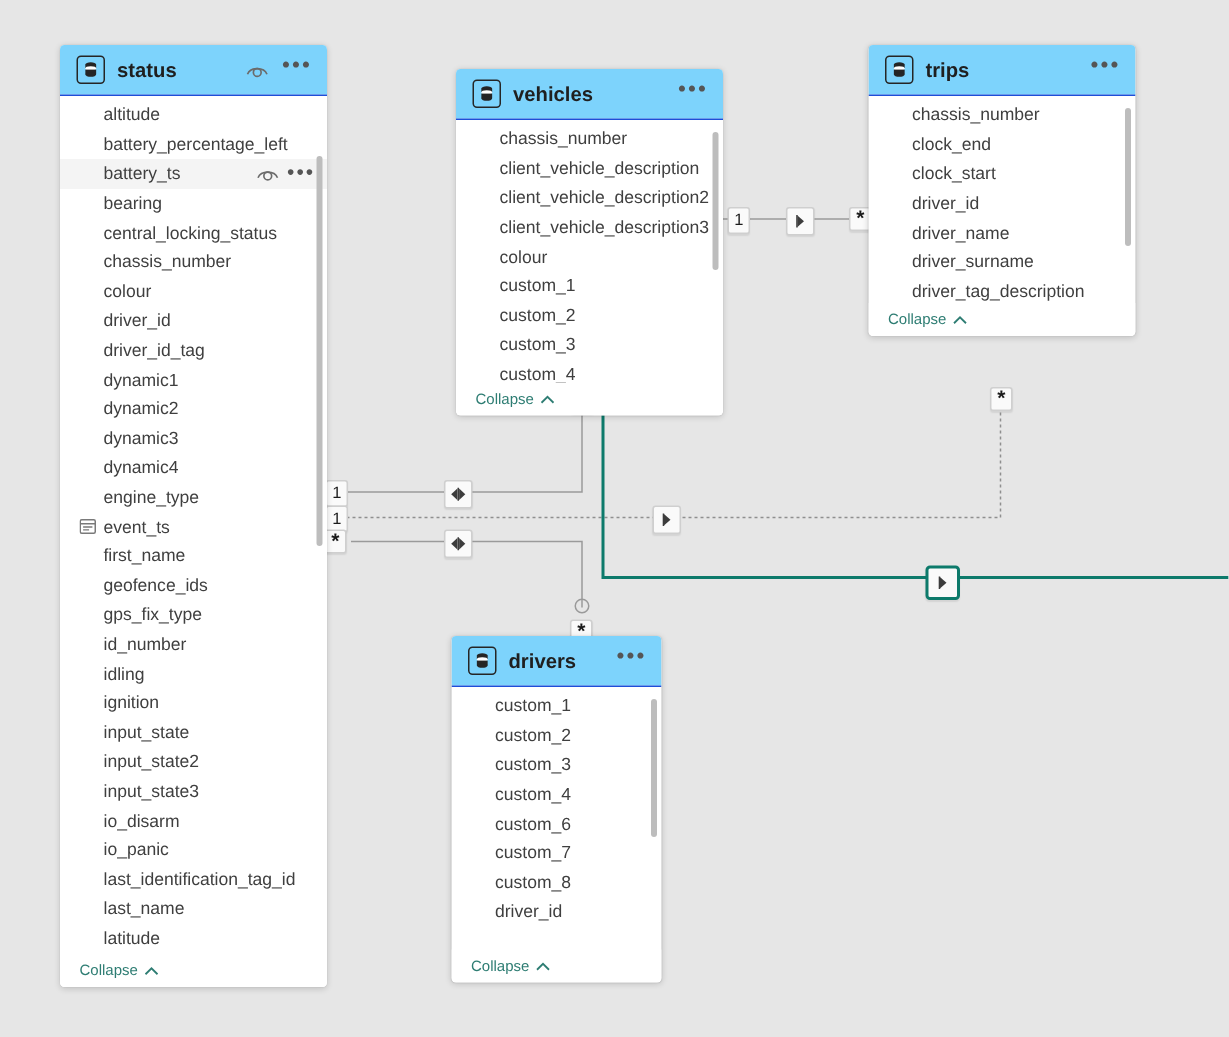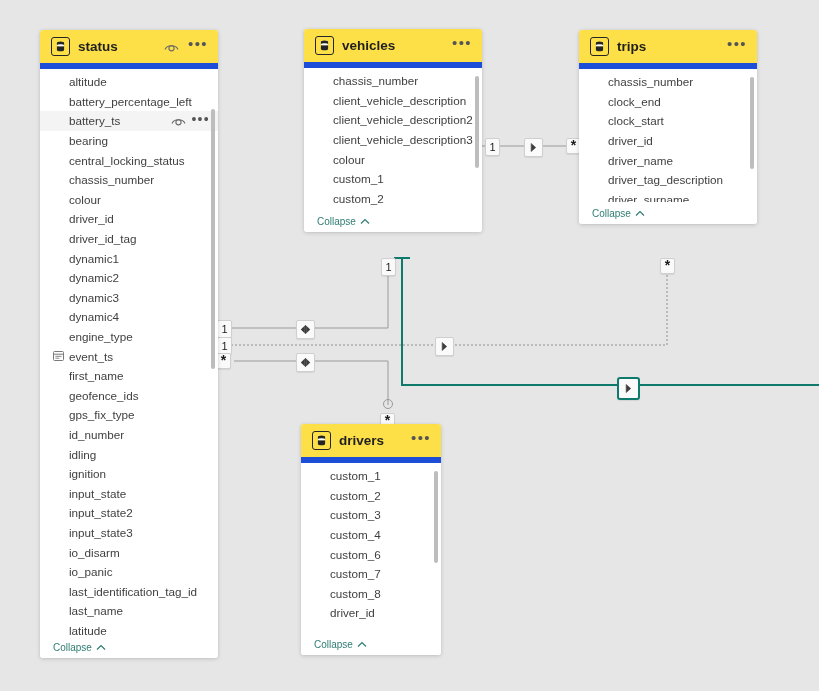--- a/index.html
+++ b/index.html
@@ -41,42 +41,42 @@
     box-shadow:0 1px 4px rgba(0,0,0,.16),0 0 1px rgba(0,0,0,.12);
     display:flex;flex-direction:column;
     overflow:hidden;
   }
   .card-head{
     height:33px;
     display:flex;align-items:center;
     padding:0 10px 0 11px;
     gap:8px;
     flex:0 0 auto;
-    background:#fde047;
+    background:#7dd3fc;
   }
   .tbl-ico{
     width:17px;height:17px;flex:0 0 auto;
     border:1.6px solid #252525;border-radius:3px;
     display:flex;align-items:center;justify-content:center;
   }
   .tbl-ico svg{display:block;}
   .card-title{
     font-size:13.5px;font-weight:700;color:#1f1f1f;
     flex:1 1 auto;white-space:nowrap;overflow:hidden;
   }
   .head-ico{width:18px;height:18px;flex:0 0 auto;display:flex;align-items:center;justify-content:center;color:#6b6b6b;}
   .head-ico svg{display:block;}
   .dots{
     flex:0 0 auto;color:#555;font-size:15px;letter-spacing:1.4px;
     line-height:8px;padding-bottom:5px;user-select:none;
   }
 
   .card-body{
     flex:1 1 auto;position:relative;overflow:hidden;
-    border-top:6px solid #1d4ed8;
+    border-top:1px solid #1d4ed8;
   }
   .rows{position:absolute;inset:0;padding-top:3px;}
   .row{
     height:19.6px;
     display:flex;align-items:center;
     padding:0 8px 0 13px;
     font-size:11.7px;color:#3f3f3f;
     white-space:nowrap;
     position:relative;
   }
@@ -307,21 +307,21 @@
         </div>
         <div class="card-foot">
           <span>Collapse</span>
           <span class="chev">
             <svg width="10" height="7" viewBox="0 0 10 7">
               <path d="M1 5.5 L5 1.5 L9 5.5" fill="none" stroke="#2e7d73" stroke-width="1.2"></path>
             </svg>
           </span>
         </div>
       </div>
-      <div class="card" style="left: 304px; top: 29px; width: 178px; height: 203px;">
+      <div class="card" style="left: 304px; top: 46px; width: 178px; height: 231px;">
         <div class="card-head">
           <span class="tbl-ico">
             <svg width="11" height="11" viewBox="0 0 11 11">
               <ellipse cx="5.5" cy="2" rx="3.6" ry="1.5" fill="#252525"></ellipse>
               <rect x="1.9" y="2" width="7.2" height="2.4" fill="#252525"></rect>
               <ellipse cx="5.5" cy="4.6" rx="3.6" ry="1.4" fill="#fff"></ellipse>
               <rect x="1.9" y="5.4" width="7.2" height="3.2" fill="#252525"></rect>
               <ellipse cx="5.5" cy="8.7" rx="3.6" ry="1.5" fill="#252525"></ellipse>
             </svg>
           </span>
@@ -394,24 +394,24 @@
             <div class="row">
               <span class="rname">clock_start</span>
             </div>
             <div class="row">
               <span class="rname">driver_id</span>
             </div>
             <div class="row">
               <span class="rname">driver_name</span>
             </div>
             <div class="row">
+              <span class="rname">driver_surname</span>
+            </div>
+            <div class="row">
               <span class="rname">driver_tag_description</span>
-            </div>
-            <div class="row">
-              <span class="rname">driver_surname</span>
             </div>
             <div class="row">
               <span class="rname">end_latitude</span>
             </div>
           </div>
           <div class="vscroll" style="top: 8px; height: 92px;"></div>
         </div>
         <div class="card-foot">
           <span>Collapse</span>
           <span class="chev">

